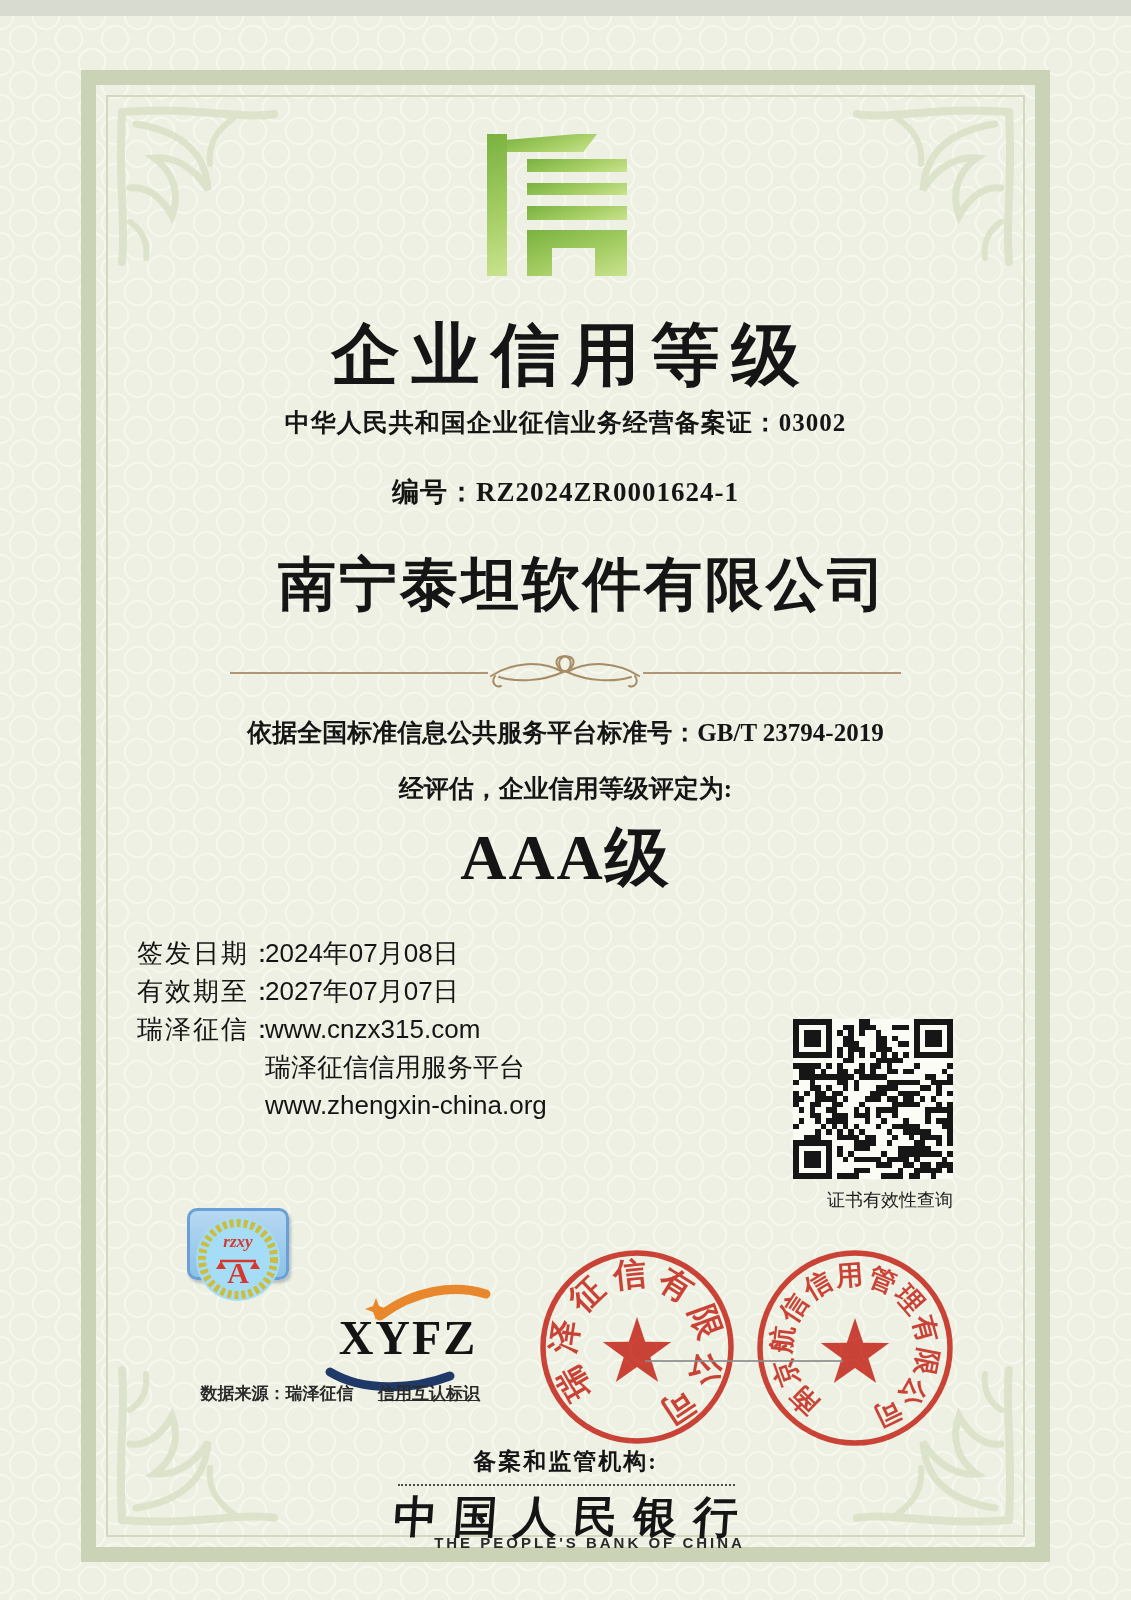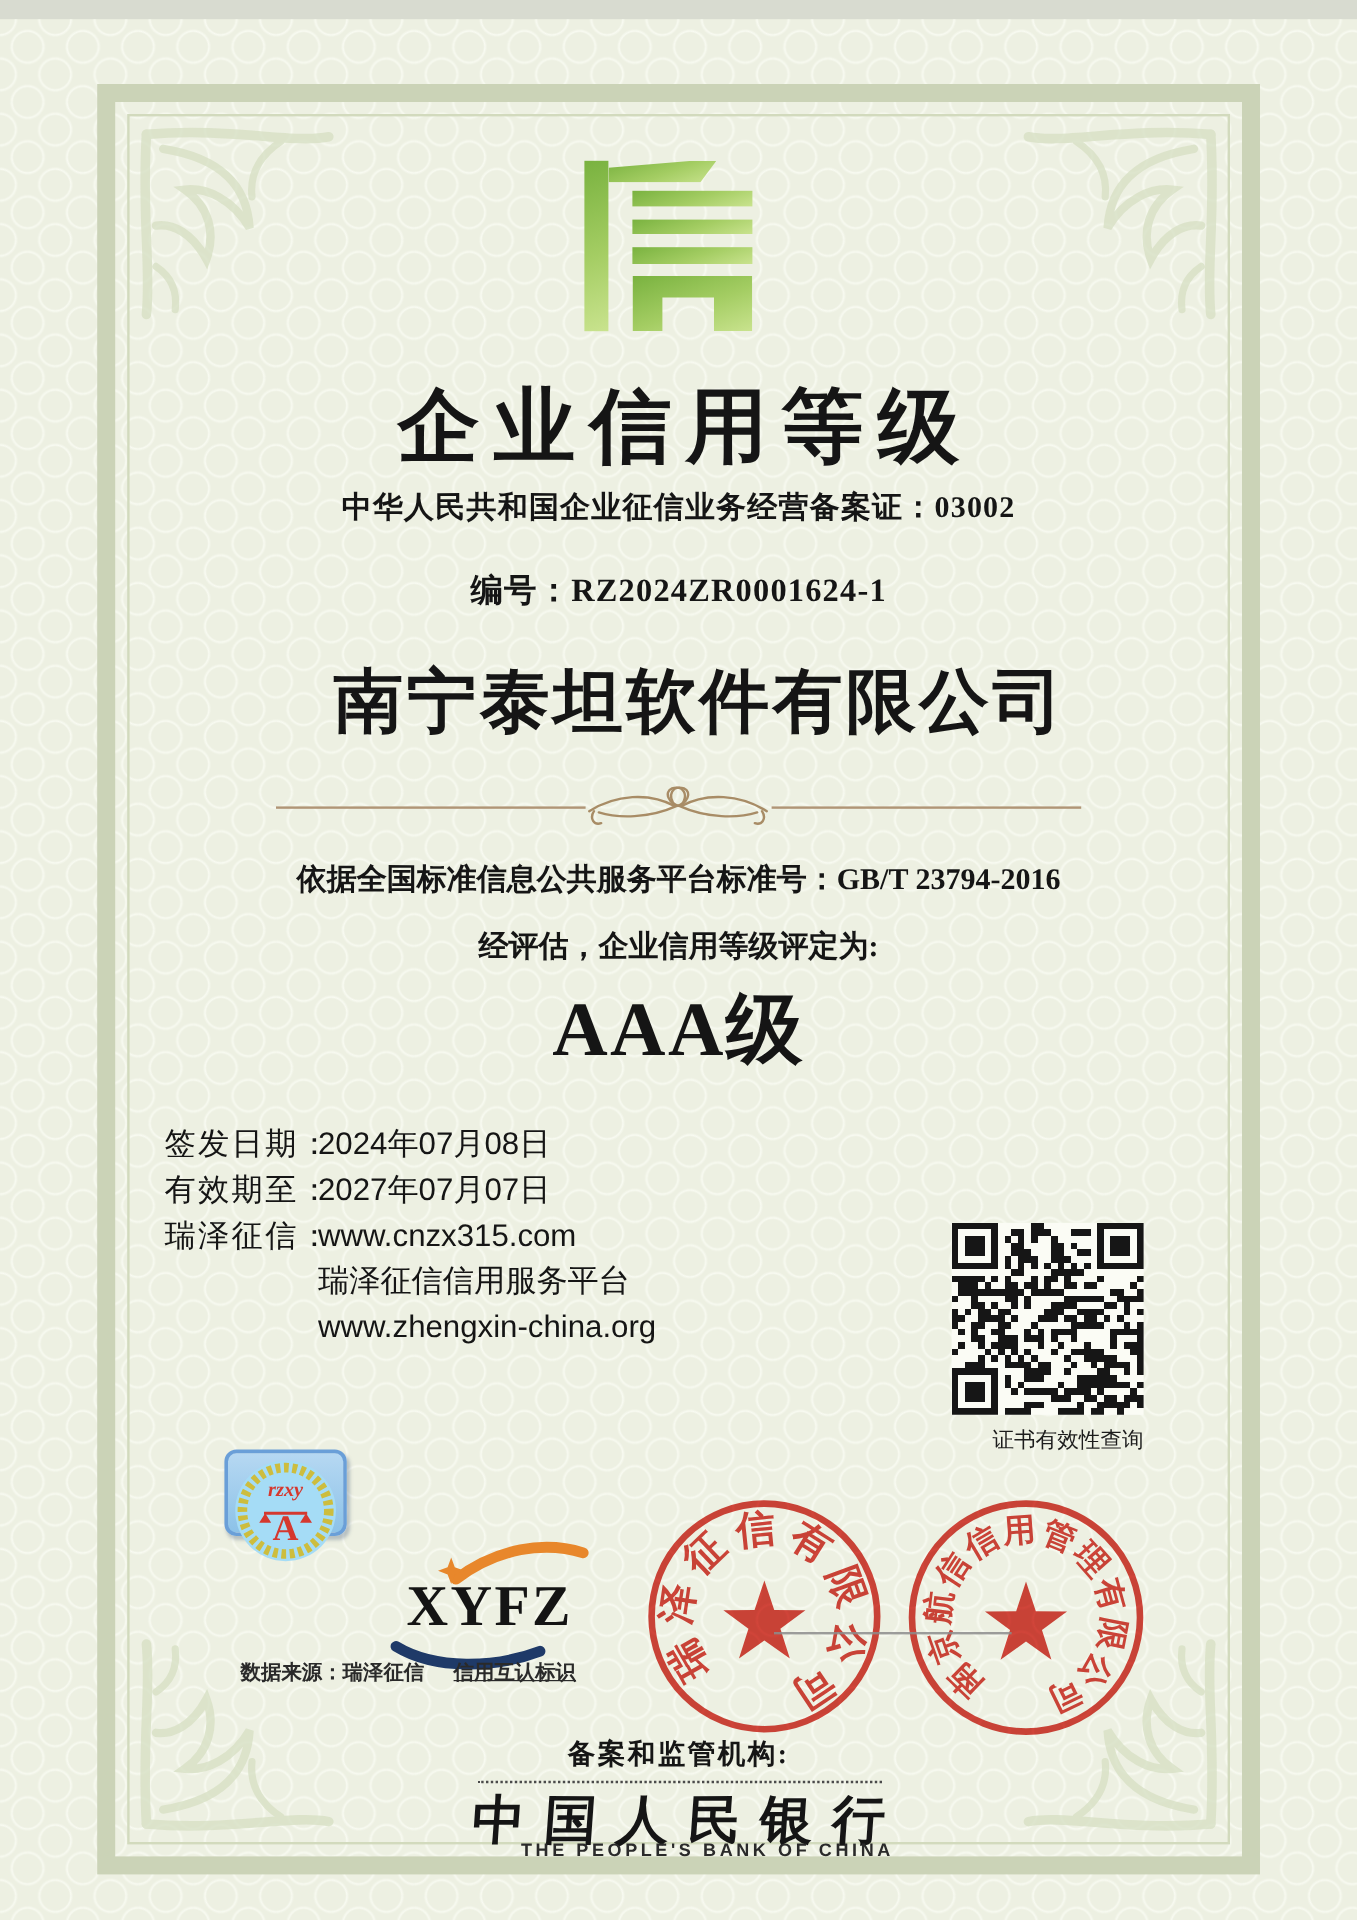--- a/index.html
+++ b/index.html
@@ -136,21 +136,21 @@
   <div class="div-line" style="left:230px;width:258px;"></div>
   <div class="div-line" style="left:643px;width:258px;"></div>
   <svg class="div-flourish" viewBox="0 0 160 44">
     <g fill="none" stroke="currentColor" stroke-width="2" stroke-linecap="round">
       <path d="M6,26 C28,12 56,10 78,22 C56,32 30,32 14,27 M78,22 C70,12 76,4 85,7 C92,10 88,20 78,22"></path>
       <path d="M154,26 C132,12 104,10 82,22 C104,32 130,32 146,27 M82,22 C90,12 84,4 75,7 C68,10 72,20 82,22"></path>
       <path d="M10,26 C6,32 10,38 16,36 M150,26 C154,32 150,38 144,36"></path>
     </g>
   </svg>
 
-  <div class="abs ctr serif standard">依据全国标准信息公共服务平台标准号：GB/T 23794-2016</div>
+  <div class="abs ctr serif standard">依据全国标准信息公共服务平台标准号：GB/T 23794-2019</div>
   <div class="abs ctr serif assessment">经评估，企业信用等级评定为:</div>
   <div class="abs ctr serif rating">AAA级</div>
 
   <div class="details">
     <div class="drow">
       <span class="dlabel">签发日期：</span>
       <span class="dvalue">2024年07月08日</span>
     </div>
     <div class="drow">
       <span class="dlabel">有效期至：</span>

